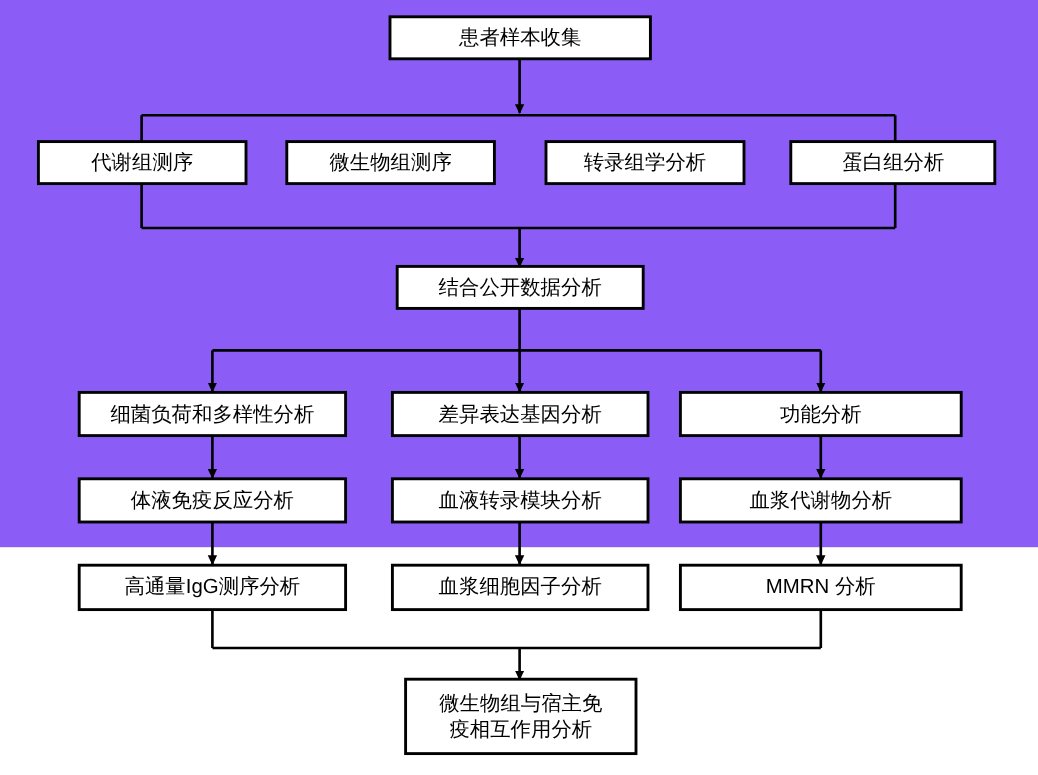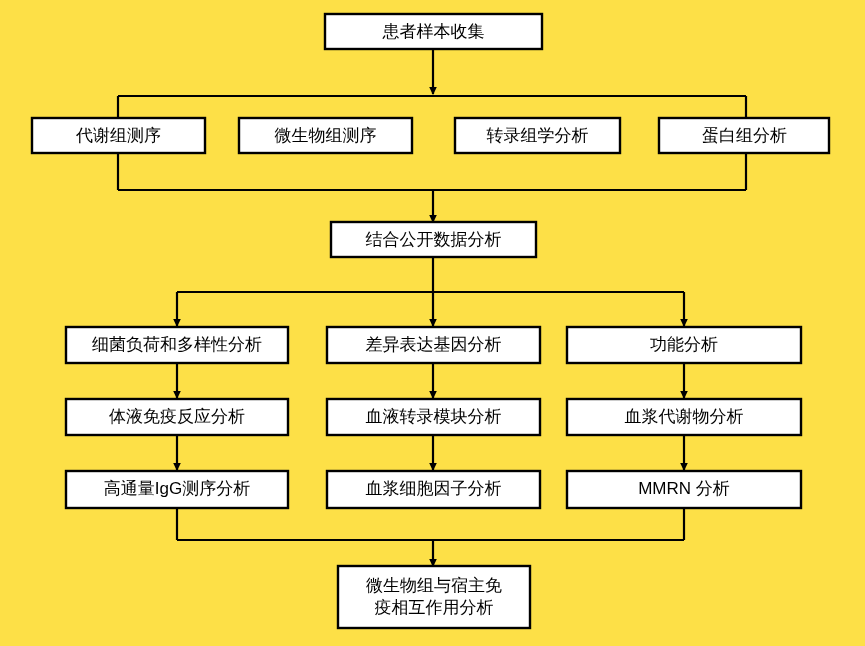--- a/index.html
+++ b/index.html
@@ -9,22 +9,22 @@
   }
   body {
     width: 865px;
     height: 646px;
     overflow: hidden;
     font-family: "Liberation Sans", "DejaVu Sans", sans-serif;
   }
   #flow-root {
     position: relative;
     width: 865px;
-    height: 646px;
-    background: #fde047;
+    height: 456px;
+    background: #8b5cf6;
   }
   svg#flow-svg {
     position: absolute;
     top: 0;
     left: 0;
     width: 865px;
     height: 646px;
     display: block;
   }
   .node-rect {

